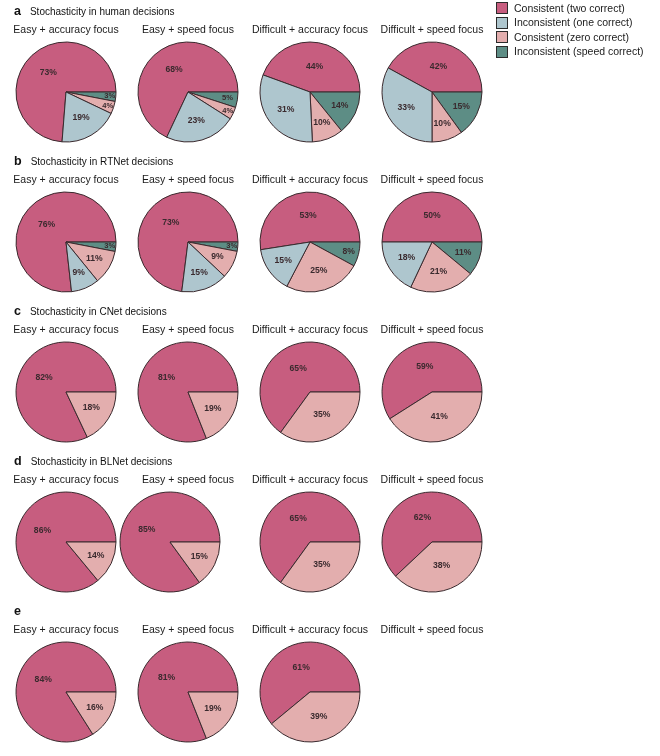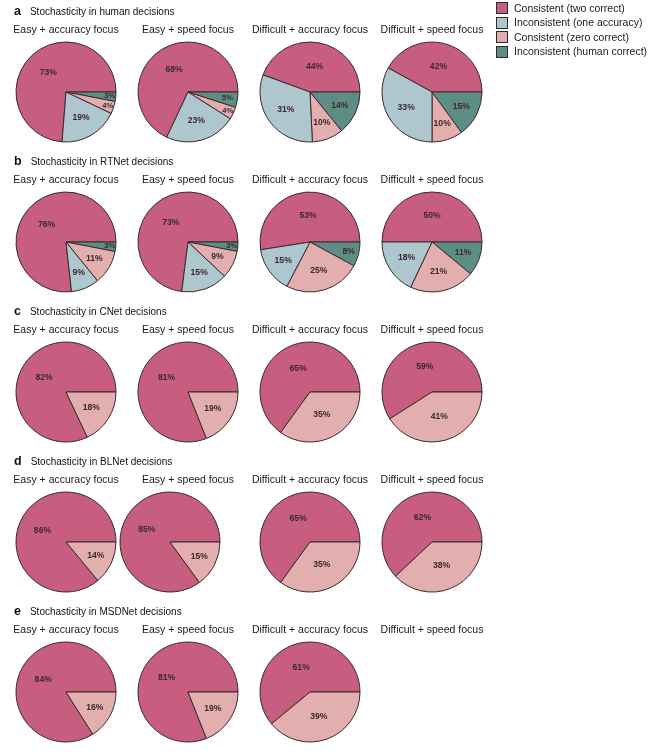--- a/index.html
+++ b/index.html
@@ -68,29 +68,29 @@
 
 <div id="figure">
 
   <div class="legend" id="legend">
       <div class="legend-row">
         <span class="legend-swatch" style="background: rgb(199, 93, 127);"></span>
         <span class="legend-label">Consistent (two correct)</span>
       </div>
       <div class="legend-row">
         <span class="legend-swatch" style="background: rgb(174, 198, 206);"></span>
-        <span class="legend-label">Inconsistent (one accuracy)</span>
+        <span class="legend-label">Inconsistent (one correct)</span>
       </div>
       <div class="legend-row">
         <span class="legend-swatch" style="background: rgb(227, 174, 174);"></span>
         <span class="legend-label">Consistent (zero correct)</span>
       </div>
       <div class="legend-row">
         <span class="legend-swatch" style="background: rgb(93, 141, 133);"></span>
-        <span class="legend-label">Inconsistent (human correct)</span>
+        <span class="legend-label">Inconsistent (speed correct)</span>
       </div>
     </div>
 
   <div id="panels">
       <div class="panel" style="top: 4px;">
         <div class="panel-head">
           <span class="panel-letter">a</span>
           <span class="panel-title">Stochasticity in human decisions</span>
         </div>
         <div class="col-titles">
@@ -300,21 +300,20 @@
               <path d="M 52 52 L 102.00 52.00 A 50 50 0 0 1 15.55 86.23 Z" fill="#e3aeae" stroke="#3a2a2e" stroke-width="1" stroke-linejoin="round"></path>
               <text x="42.43" y="27.83" class="slice-label">62%</text>
               <text x="61.57" y="76.17" class="slice-label">38%</text>
             </svg>
           </div>
         </div>
       </div>
       <div class="panel" style="top: 604px;">
         <div class="panel-head">
           <span class="panel-letter">e</span>
-          <span class="panel-title">Stochasticity in MSDNet decisions</span>
         </div>
         <div class="col-titles">
           <div class="col-title" style="left: 66px;">Easy + accuracy focus</div>
           <div class="col-title" style="left: 188px;">Easy + speed focus</div>
           <div class="col-title" style="left: 310px;">Difficult + accuracy focus</div>
           <div class="col-title" style="left: 432px;">Difficult + speed focus</div>
         </div>
         <div class="pies">
           <div class="pie-wrap" style="left: 66px; text-align: right;">
             <svg class="pie-svg" viewBox="0 0 104 104">

